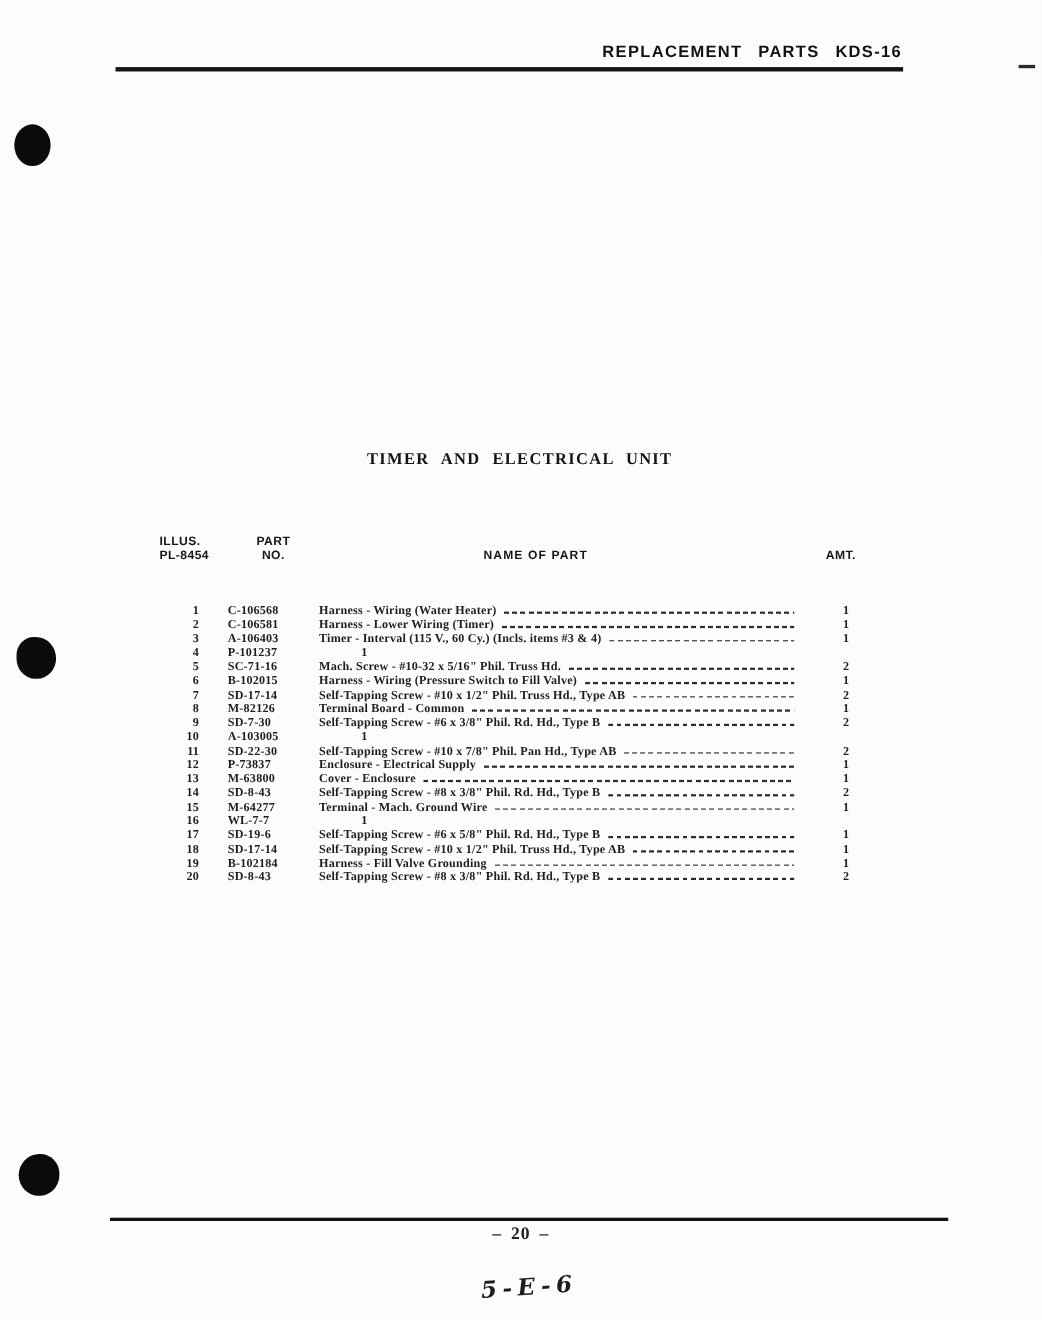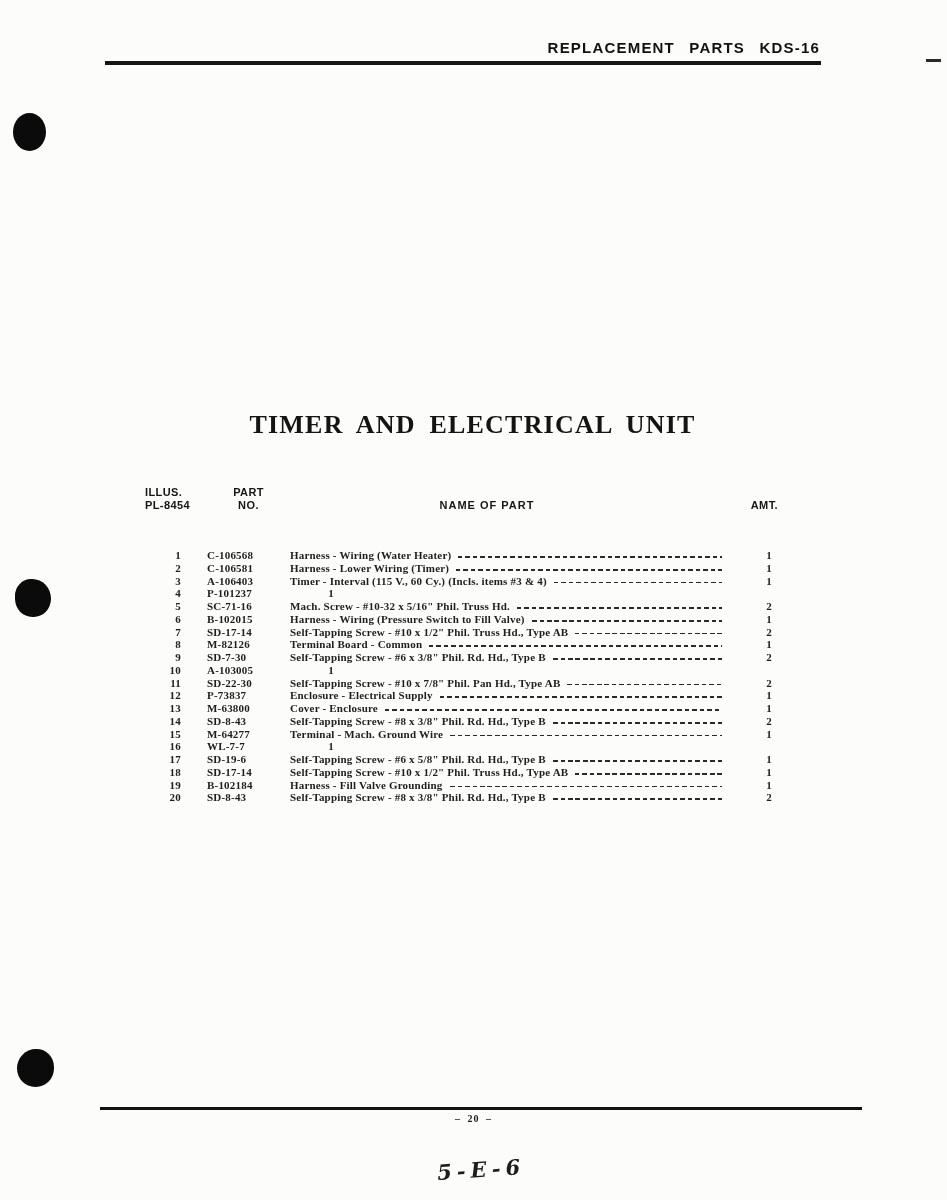--- a/index.html
+++ b/index.html
@@ -19,21 +19,21 @@
   .masthead{
     position:absolute;top:39px;right:127px;
     font-family:"Liberation Sans", sans-serif;font-weight:bold;
     font-size:15px;letter-spacing:1.2px;word-spacing:9px;color:#111;padding-left:20px;
   }
   .head-rule{position:absolute;left:105px;top:61px;width:716px;height:3.5px;background:#151515;}
   .artifact{position:absolute;left:926px;top:59px;width:15px;height:3px;background:#2a2a2a;}
   
   .title{
     position:absolute;left:0;top:410px;width:945px;margin:0;text-align:center;
-    font-size:26px;font-weight:bold;letter-spacing:1.2px;word-spacing:6px;color:#141414;
+    font-size:15px;font-weight:bold;letter-spacing:1.2px;word-spacing:6px;color:#141414;
   }
   
   .ptable{position:absolute;left:145px;top:486px;width:635px;}
   .thead{
     display:flex;align-items:flex-end;
     font-family:"Liberation Sans", sans-serif;font-weight:bold;
     font-size:11px;line-height:13px;letter-spacing:0.4px;color:#161616;
     margin-bottom:8px;
   }
   .h-illus{width:62px;flex:none;}
@@ -50,21 +50,21 @@
   .leader{
     flex:1;height:1.8px;min-width:12px;
     margin:0 6px 0 7px;align-self:center;transform:translateY(2px);
     background:repeating-linear-gradient(90deg,#2a2a2a 0 4.5px,transparent 4.5px 7.5px);
   }
   .amt{width:44px;flex:none;text-align:right;padding-right:8px;}
   
   .foot-rule{position:absolute;left:100px;top:1107px;width:762px;height:3px;background:#131313;}
   .pageno{
     position:absolute;left:0;top:1113px;width:947px;text-align:center;
-    font-size:10px;font-weight:600;letter-spacing:1px;word-spacing:3px;color:#222;
+    font-size:16px;font-weight:600;letter-spacing:1px;word-spacing:3px;color:#222;
   }
   .handwriting{
     position:absolute;left:437px;top:1157px;
     font-family:"DejaVu Serif", serif;font-style:italic;font-weight:bold;
     font-size:21px;letter-spacing:5px;color:#1d1d1d;
     transform:rotate(-4deg);
   }
 </style>
 </head>
 <body>

